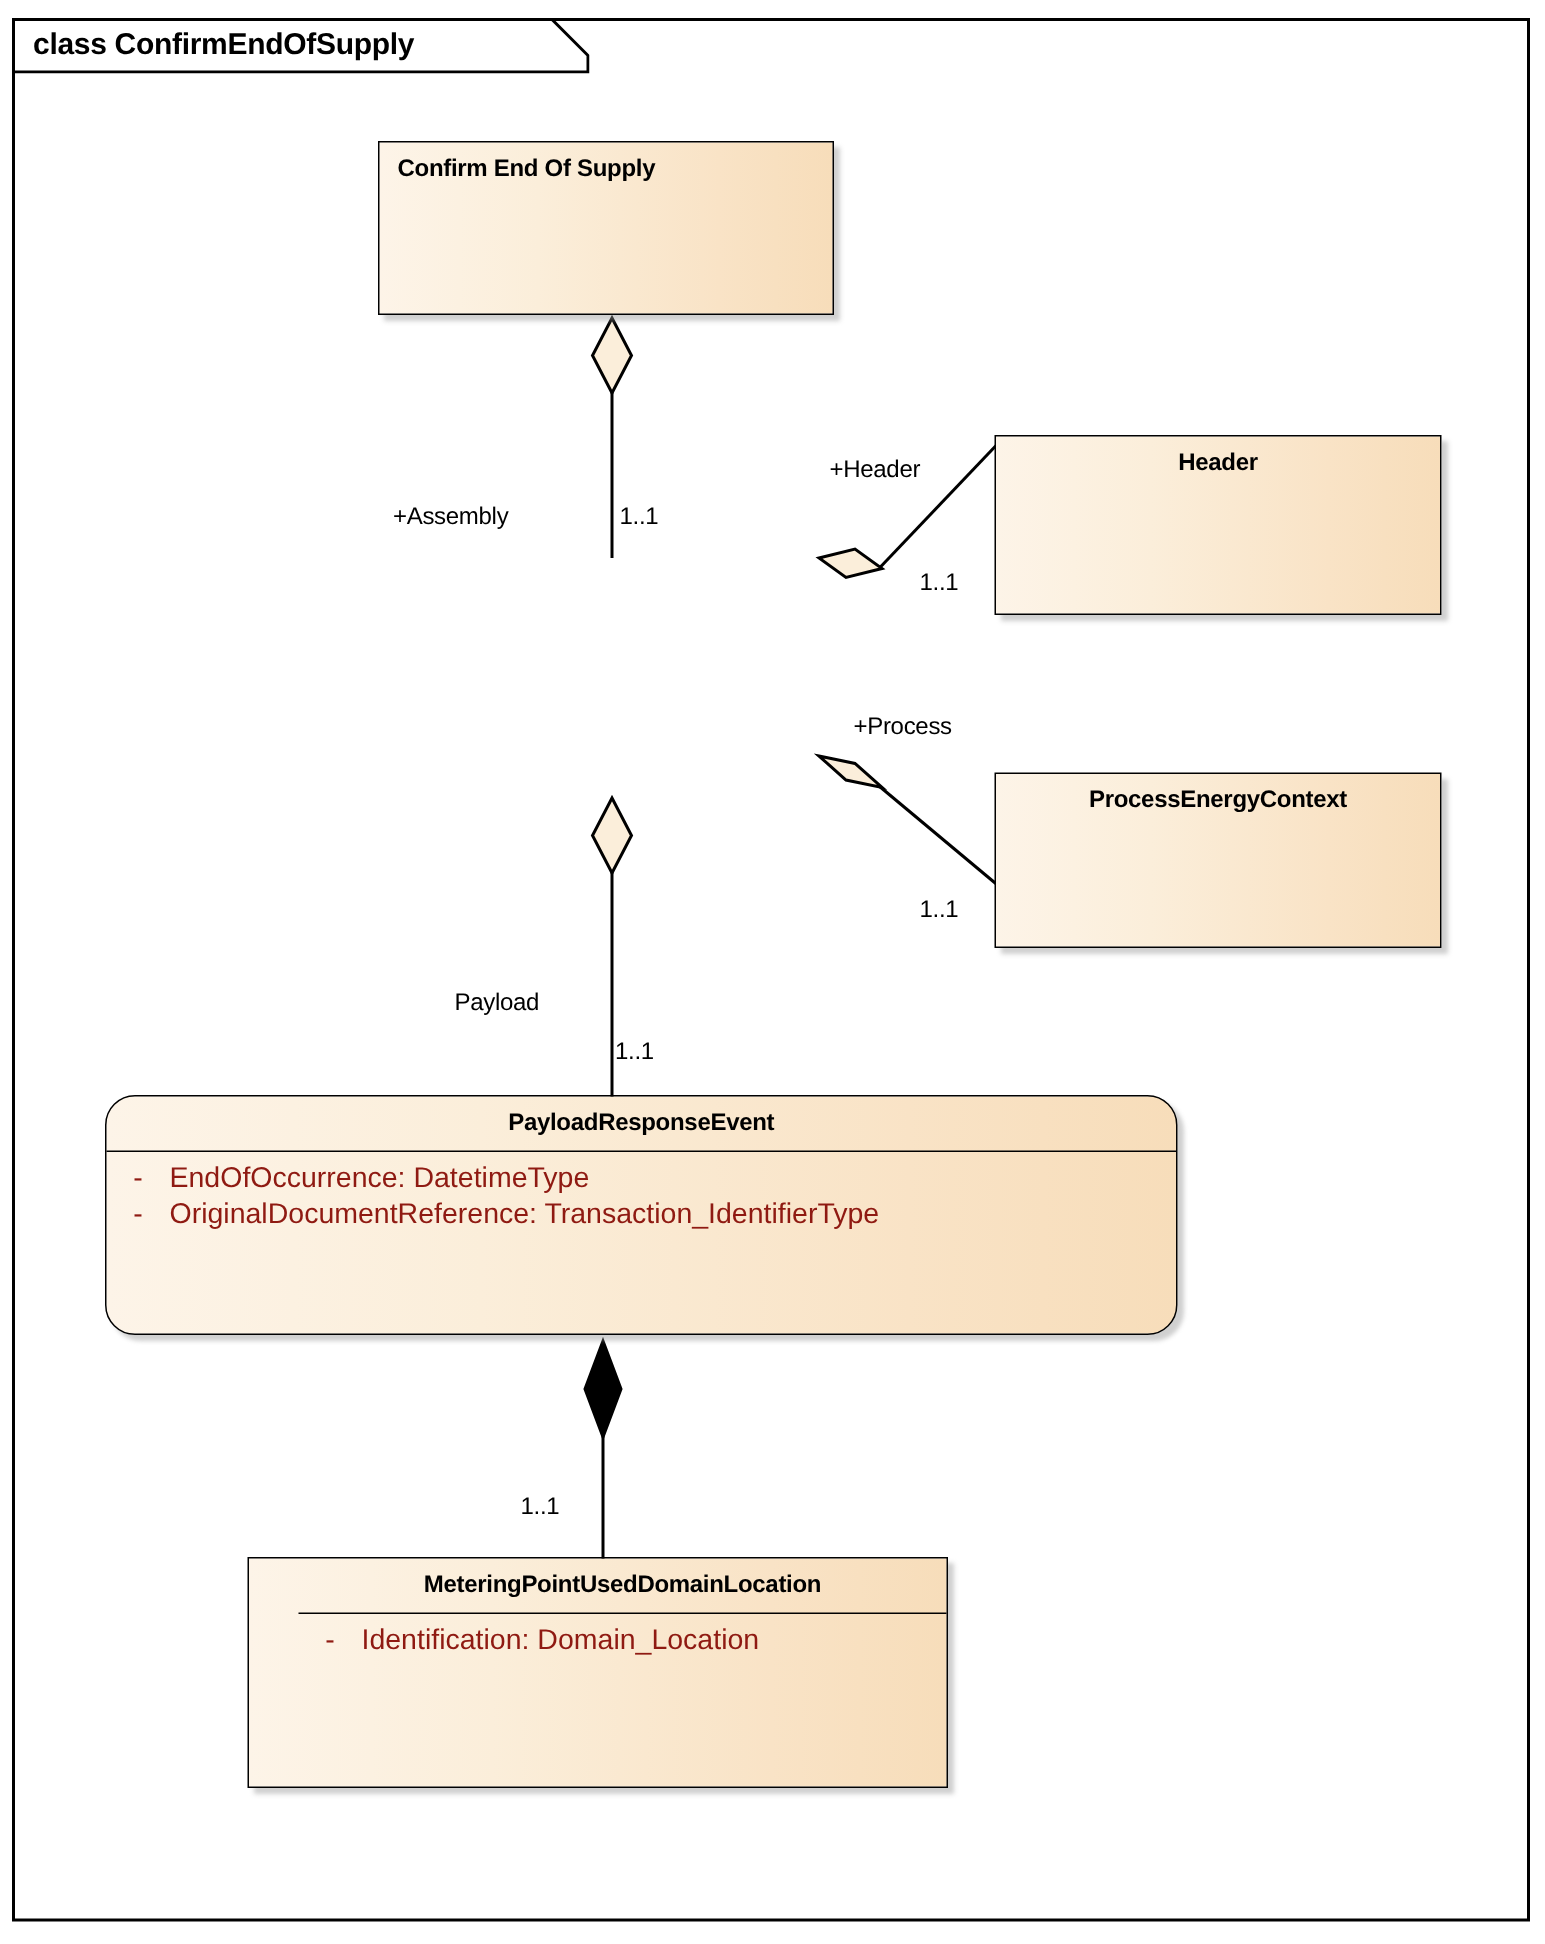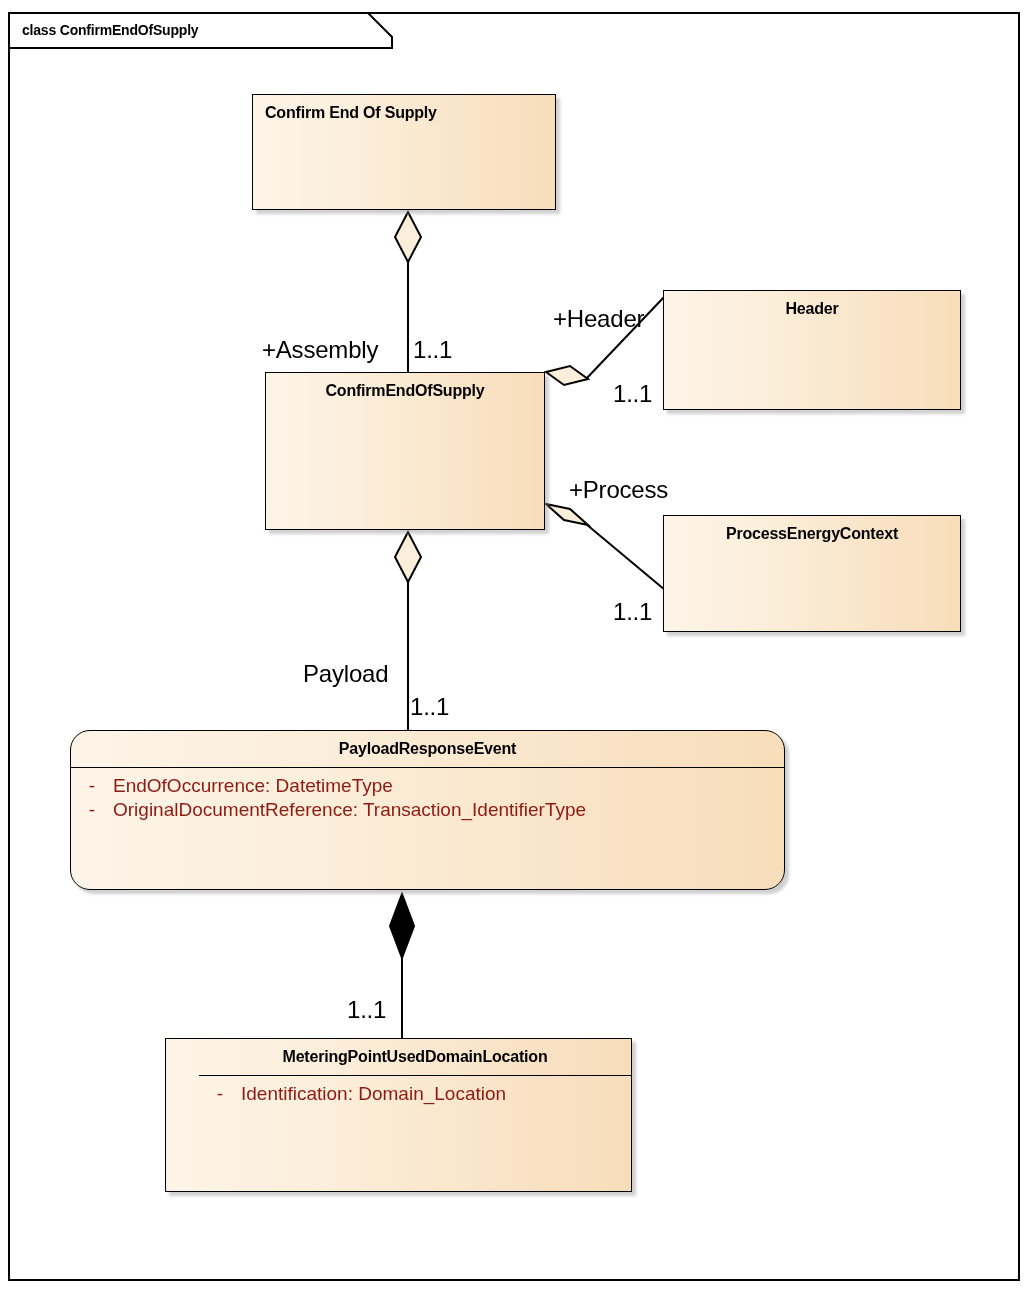--- a/index.html
+++ b/index.html
@@ -43,21 +43,21 @@
   }
   .frame-tab-inner {
     position: relative;
     height: 36px;
     display: flex;
     align-items: center;
     padding: 0 10px 0 14px;
     box-sizing: border-box;
   }
   .frame-tab-label {
-    font-size: 14px;
+    font-size: 20px;
     font-weight: bold;
     color: #000000;
     white-space: nowrap;
     letter-spacing: -0.2px;
   }
   
   .frame-tab-shape {
     position: absolute;
     left: 8px;
     top: 12px;
@@ -116,21 +116,21 @@
     text-align: center;
     color: #8f1a12;
   }
   .attr-text {
     color: #8f1a12;
   }
 
   
   .edge-label {
     position: absolute;
-    font-size: 24px;
+    font-size: 16px;
     color: #000000;
     white-space: nowrap;
     letter-spacing: -0.2px;
   }
 </style>
 </head>
 <body>
 
 <div id="canvas">
 
@@ -170,23 +170,20 @@
     <g>
       <line x1="402" y1="938" x2="402" y2="1040" stroke="#000000" stroke-width="2"></line>
       <polygon points="402,894 414,926 402,958 390,926" fill="#000000" stroke="#000000" stroke-width="2"></polygon>
     </g>
   </svg>
 
   <div class="cls" style="left:252px; top:94px; width:304px; height:116px;">
     <div class="cls-title left">Confirm End Of Supply</div>
   </div>
 
-  <div class="cls" style="left:265px; top:372px; width:280px; height:158px;">
-    <div class="cls-title">ConfirmEndOfSupply</div>
-  </div>
 
   <div class="cls" style="left:663px; top:515px; width:298px; height:117px;">
     <div class="cls-title">ProcessEnergyContext</div>
   </div>
 
   <div class="cls" style="left:663px; top:290px; width:298px; height:120px;">
     <div class="cls-title">Header</div>
   </div>
 
   <div class="cls" style="left:70px; top:730px; width:715px; height:160px;border-radius:20px;">

